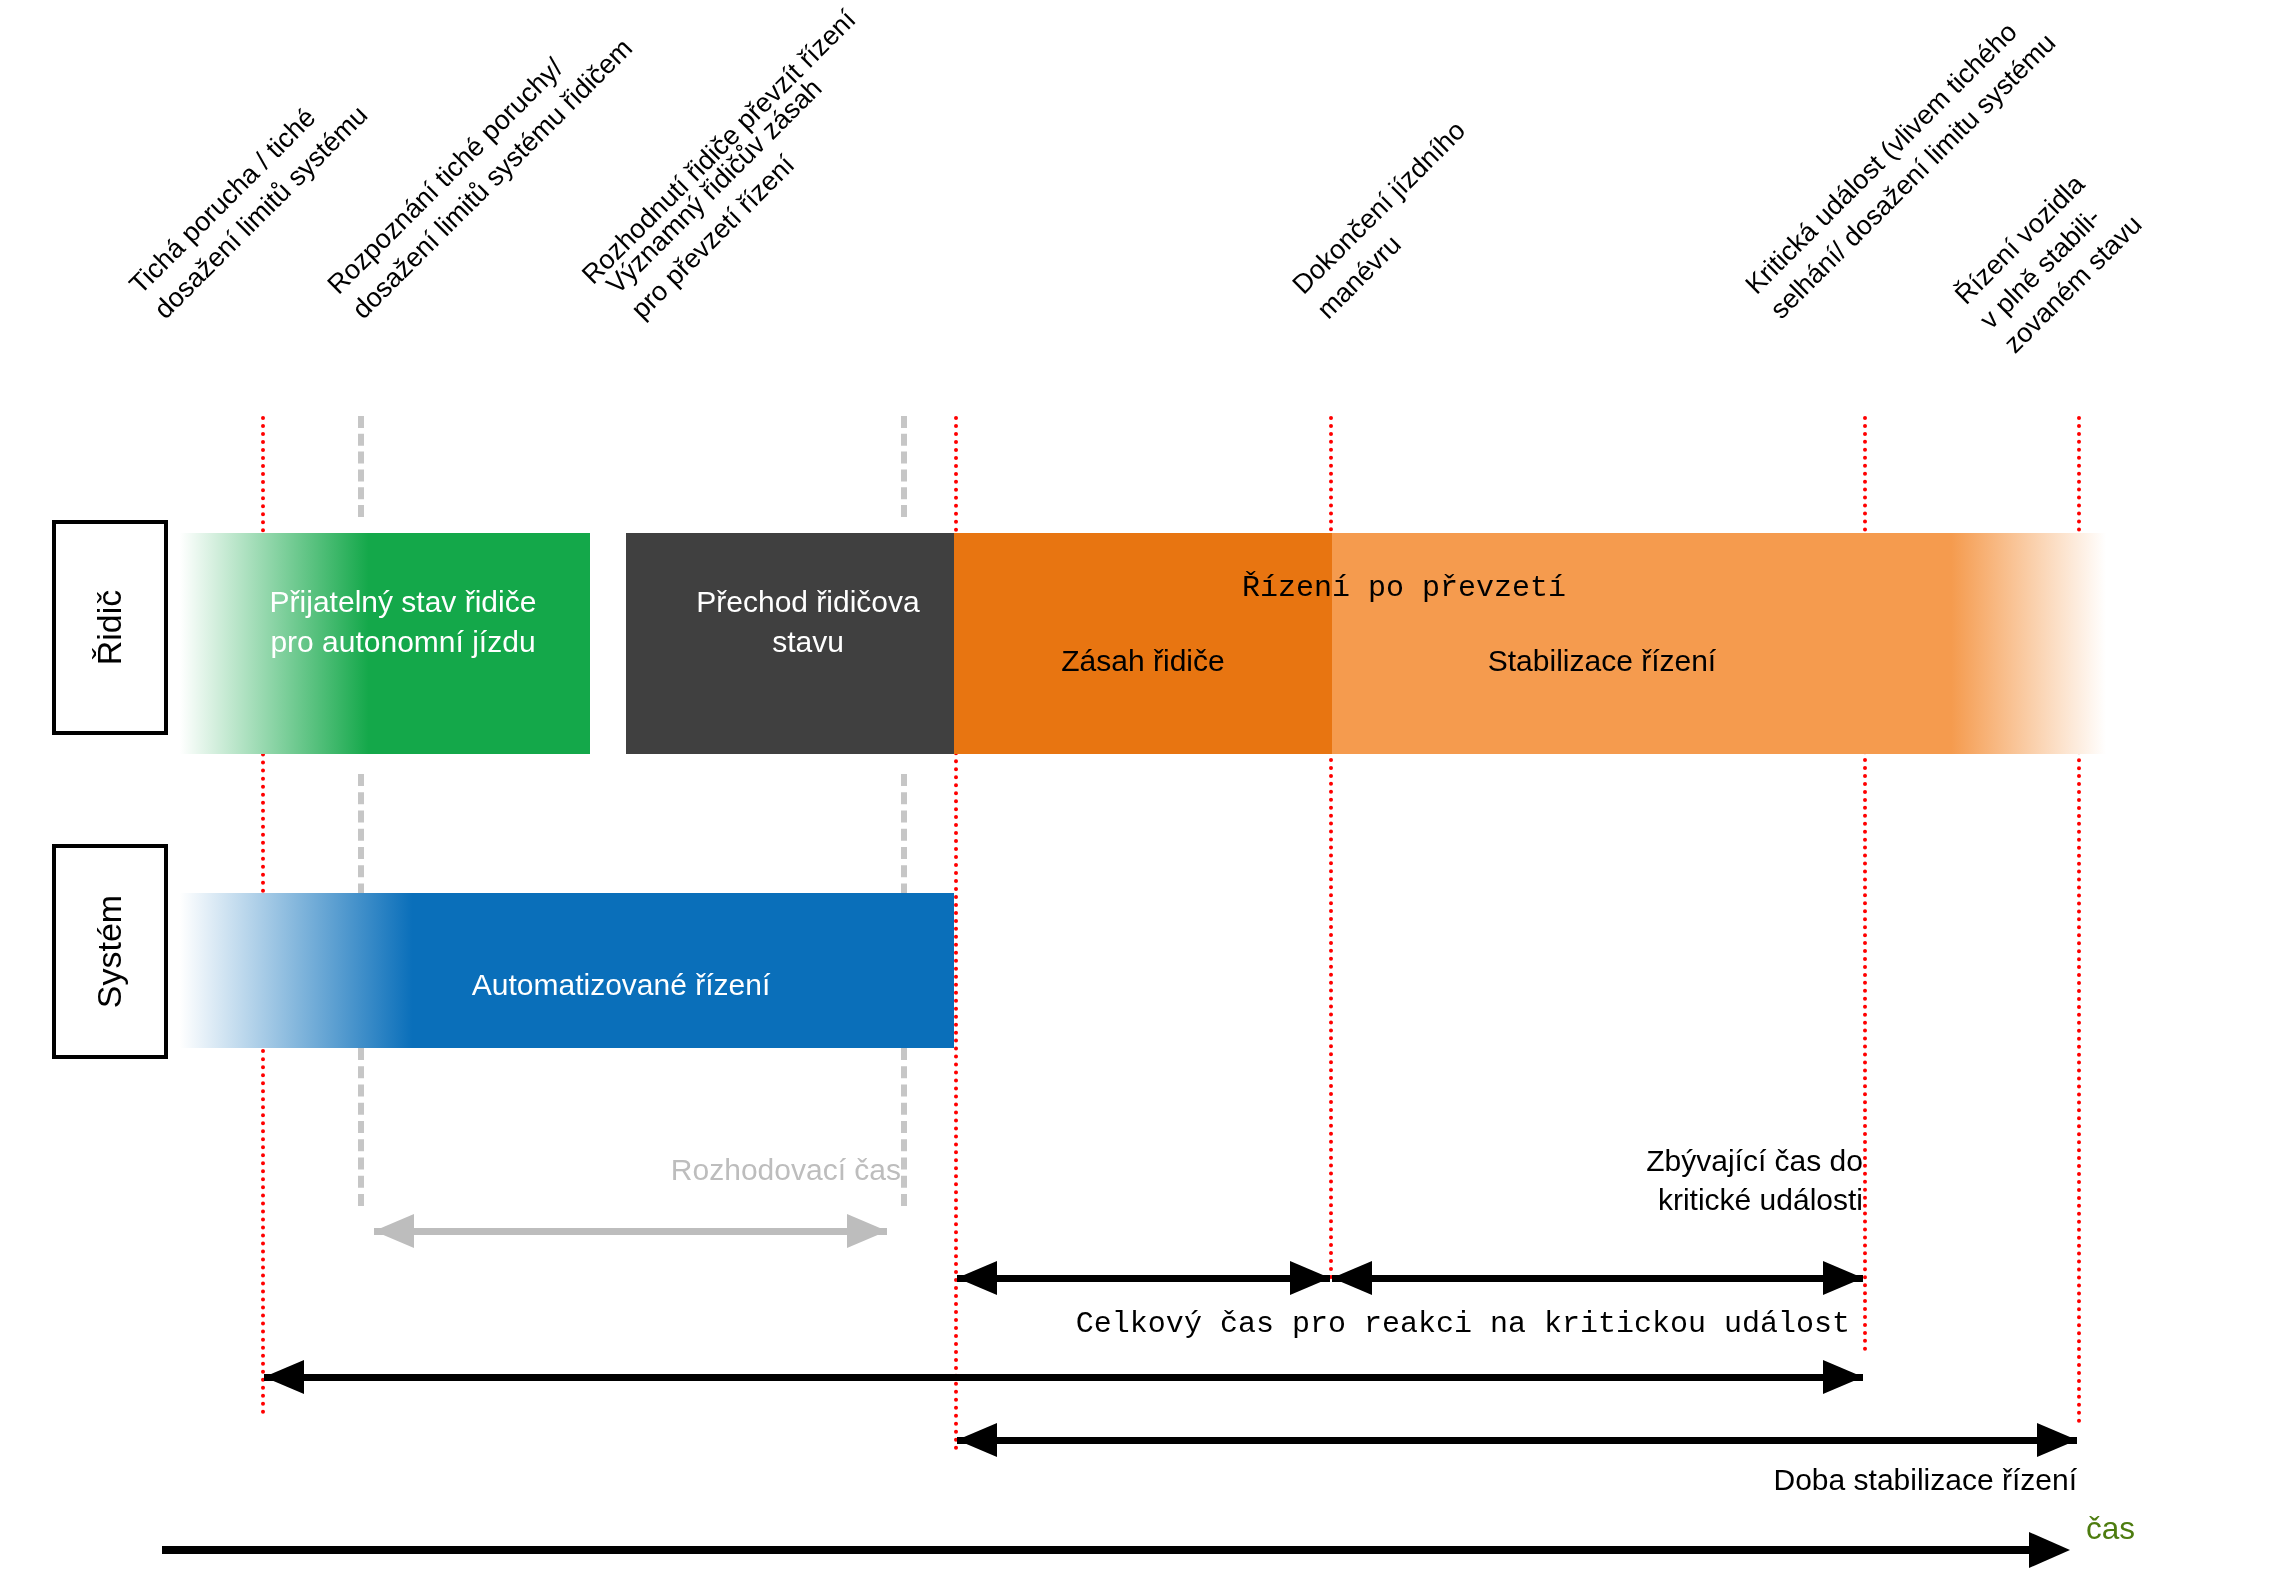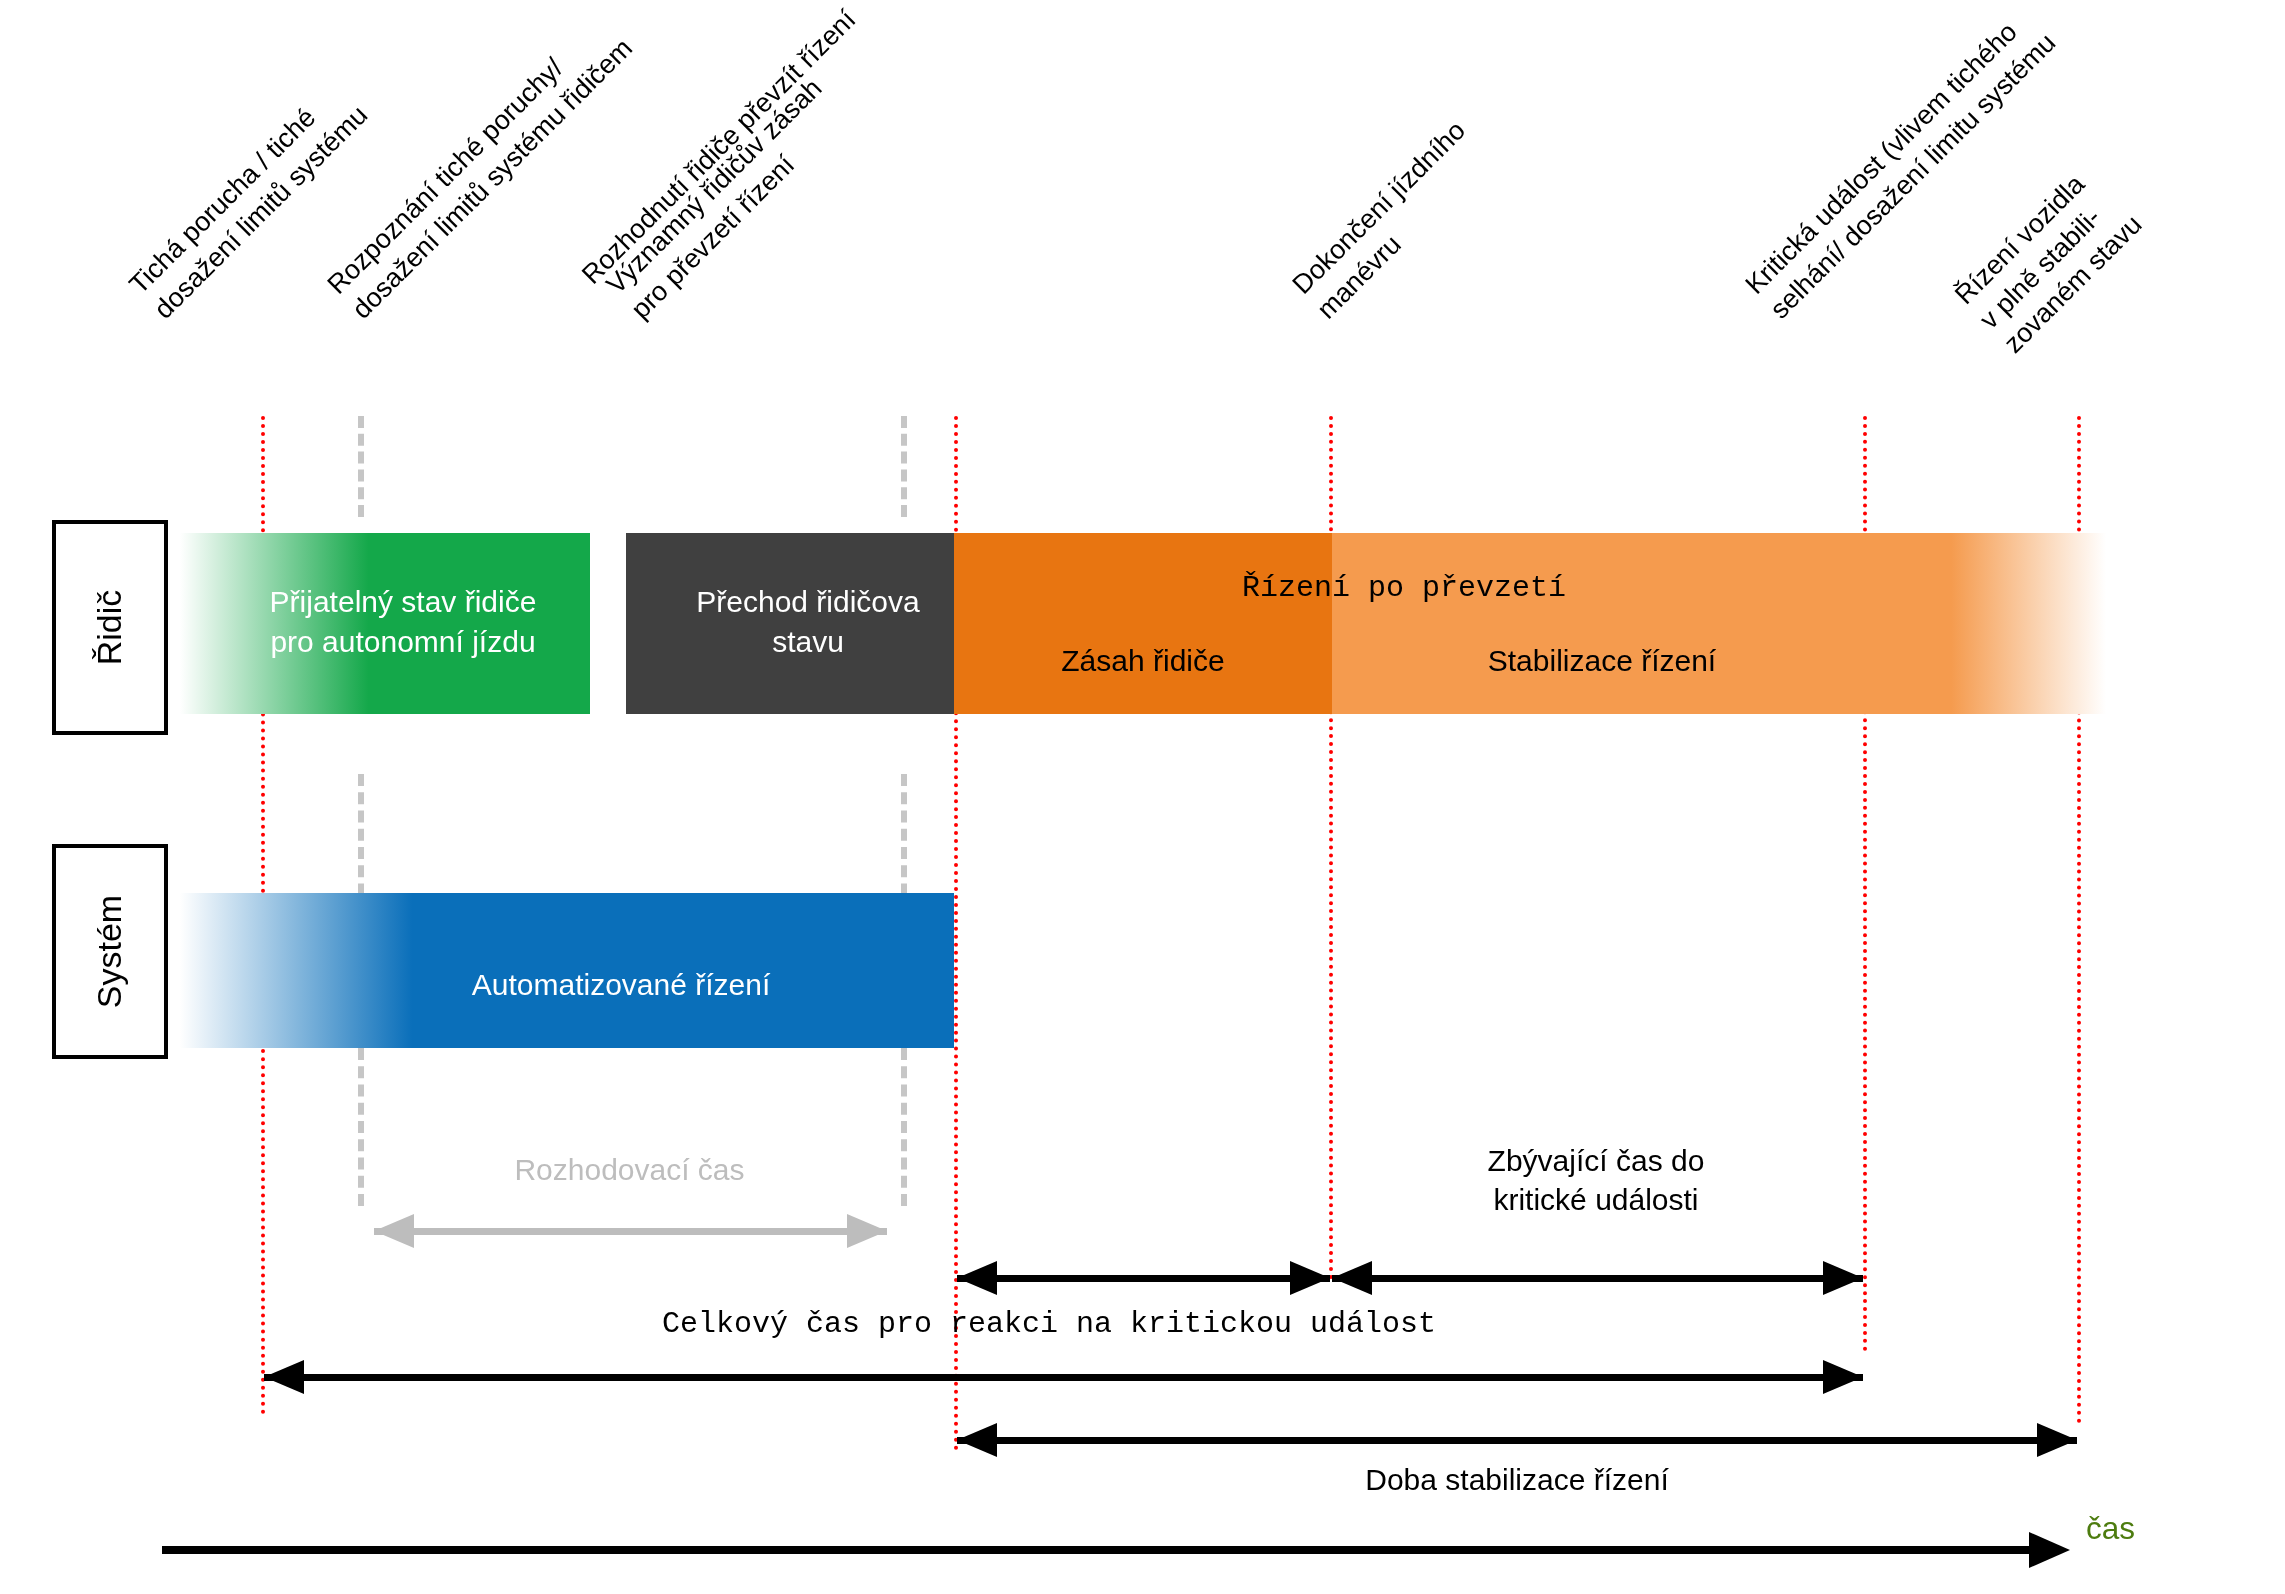--- a/index.html
+++ b/index.html
@@ -55,21 +55,21 @@
   .m-line{position:absolute;left:0;right:0;top:50%;height:6.3px;margin-top:-2.7px;background:#000;}
   .m-line.gy{background:#bdbdbd;height:6.3px;}
   .arrowhead{
     position:absolute;top:50%;width:0;height:0;
   }
   .ah-left{left:0;margin-top:-17px;border-top:17px solid transparent;border-bottom:17px solid transparent;border-right:40px solid #000;}
   .ah-right{right:0;margin-top:-17px;border-top:17px solid transparent;border-bottom:17px solid transparent;border-left:40px solid #000;}
   .ah-left.gy{border-right-color:#bdbdbd;}
   .ah-right.gy{border-left-color:#bdbdbd;}
 
-  .mlabel{position:absolute;text-align:center;font-size:30px;line-height:1.3;white-space:pre-line;color:#000;}
+  .mlabel{position:absolute;text-align:right;font-size:30px;line-height:1.3;white-space:pre-line;color:#000;}
   .mlabel.gy{color:#bdbdbd;}
 
   .axis{position:absolute;height:0;}
   .axis .a-line{position:absolute;left:0;right:40px;top:50%;height:7.2px;margin-top:-3.6px;background:#000;}
   .axis .a-head{position:absolute;right:0;top:50%;margin-top:-18px;width:0;height:0;border-top:18px solid transparent;border-bottom:18px solid transparent;border-left:41px solid #000;}
   .axis-label{position:absolute;font-size:31.5px;color:#4d7c0f;}
 </style>
 </head>
 <body>
 
@@ -109,21 +109,21 @@
   <div class="vline red" style="left:2077px;top:416px;height:1008px;"></div>
 
   <div class="rolebox" style="left:52px;top:520px;width:108px;height:207px;">
     <span>Řidič</span>
   </div>
 
   <div class="rolebox" style="left:52px;top:844px;width:108px;height:207px;">
     <span>Systém</span>
   </div>
 
-  <div class="bar" style="left:180px;top:533px;width:1926px;height:181px;">
+  <div class="bar" style="left:180px;top:533px;width:1926px;height:221px;">
 
     <div class="seg" style="left:0px;width:410px;background:linear-gradient(to right,#ffffff 0%,#14a84a 46%,#14a84a 100%);">
       <div class="seg-label white" style="top:49px;left:36px;right:0px;">Přijatelný stav řidiče
 pro autonomní jízdu</div>
     </div>
 
     <div class="seg" style="left:410px;width:364px;background:#404040;margin-left:36px;">
       <div class="seg-label white" style="top:49px;">Přechod řidičova
 stavu</div>
     </div>

